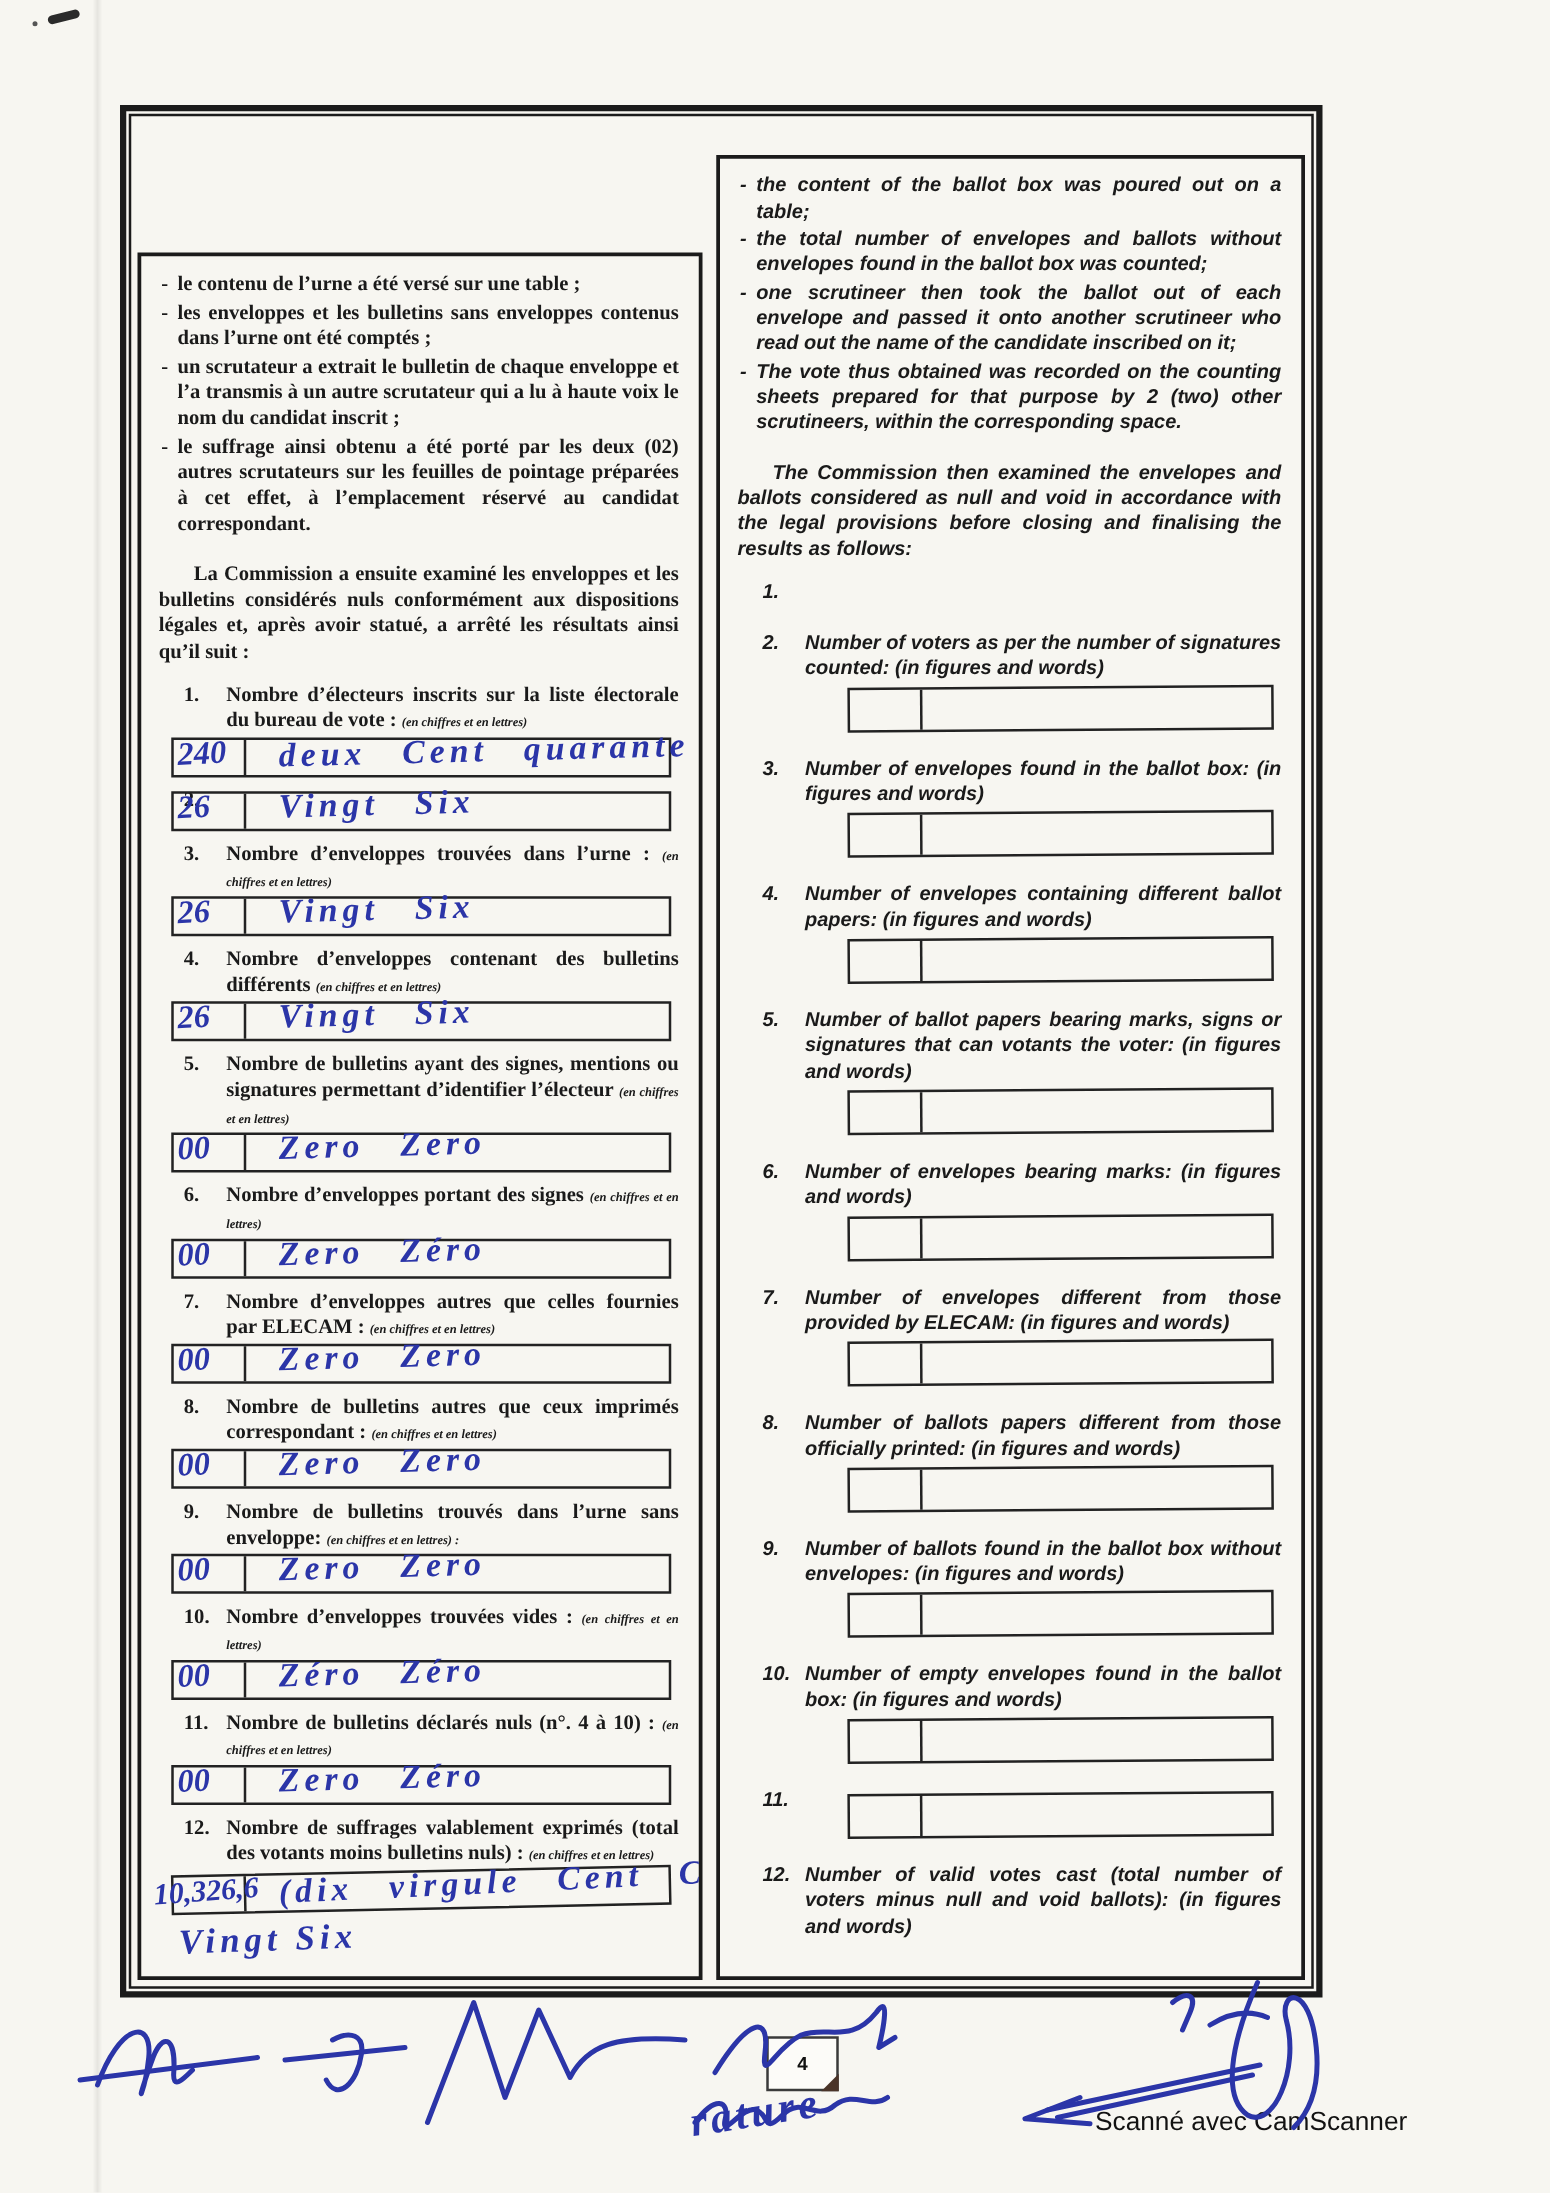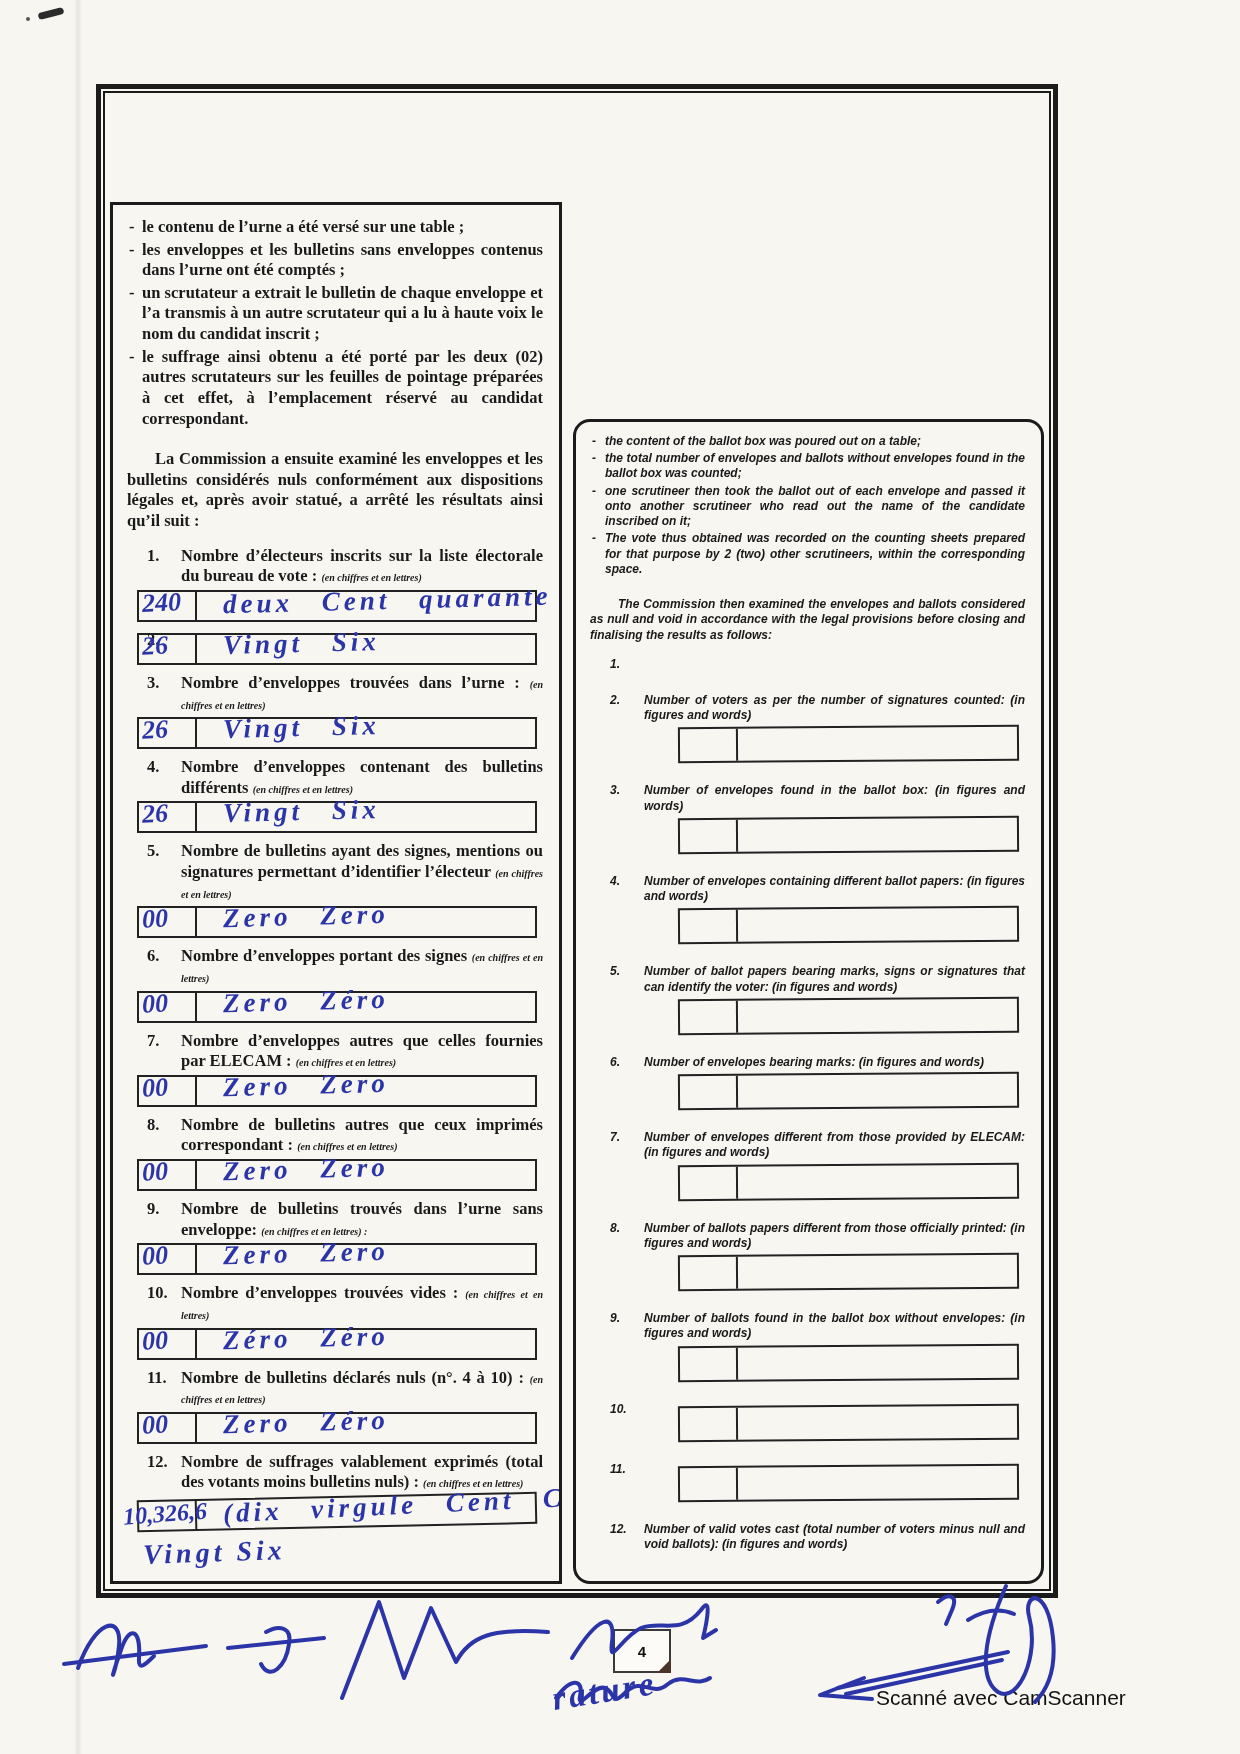--- a/index.html
+++ b/index.html
@@ -16,21 +16,21 @@
   .smudge-dot{position:absolute;left:26px;top:17px;width:4px;height:4px;background:#555;border-radius:50%;}
 
   
   .outer{position:absolute;left:96px;top:84px;width:962px;height:1514px;
     border:5px solid #1b1b1b;box-sizing:border-box;}
   .outer-inner{position:absolute;inset:2px;border:2px solid #1b1b1b;
     display:flex;gap:11px;padding:5px;box-sizing:border-box;align-items:flex-end;}
   .col{border:3px solid #1b1b1b;box-sizing:border-box;padding:12px 16px 8px 14px;overflow:hidden;}
   .col-fr{width:452px;font-weight:700;font-size:16.5px;line-height:1.25;}
   .col-en{flex:1;font-family:"Liberation Sans", sans-serif;font-style:italic;font-weight:700;
-    font-size:12px;line-height:1.27;border-radius:17px;}
+    font-size:16px;line-height:1.27;}
 
   .bullet{position:relative;padding-left:15px;text-align:justify;margin-bottom:2px;}
   .bullet::before{content:"-";position:absolute;left:2px;top:0;}
   .intro{margin-top:20px;text-indent:28px;text-align:justify;}
   .items{margin-top:14px;}
 
   .item{display:flex;margin-bottom:8px;}
   .col-en .item{margin-bottom:21px;}
   .inum{flex:0 0 54px;padding-left:20px;box-sizing:border-box;}
   .ibody{flex:1;}
@@ -353,21 +353,21 @@
         <div class="vwords">
           <span class="hw hw-words"></span>
         </div>
       </div>
     </div>
   </div>
           <div class="item item-5">
     <div class="inum">5.</div>
     <div class="ibody">
       <div class="ilabel-wrap">
-        <span class="ilabel">Number of ballot papers bearing marks, signs or signatures that can identify the voter:</span>
+        <span class="ilabel">Number of ballot papers bearing marks, signs or signatures that can votants the voter:</span>
         <span class="inote">(in figures and words)</span>
       </div>
       <div class="vrow">
         <div class="vfig">
           <span class="hw hw-fig"></span>
         </div>
         <div class="vwords">
           <span class="hw hw-words"></span>
         </div>
       </div>
@@ -437,20 +437,24 @@
         </div>
         <div class="vwords">
           <span class="hw hw-words"></span>
         </div>
       </div>
     </div>
   </div>
           <div class="item item-10">
     <div class="inum">10.</div>
     <div class="ibody">
+      <div class="ilabel-wrap">
+        <span class="ilabel">Number of empty envelopes found in the ballot box:</span>
+        <span class="inote">(in figures and words)</span>
+      </div>
       <div class="vrow">
         <div class="vfig">
           <span class="hw hw-fig"></span>
         </div>
         <div class="vwords">
           <span class="hw hw-words"></span>
         </div>
       </div>
     </div>
   </div>

